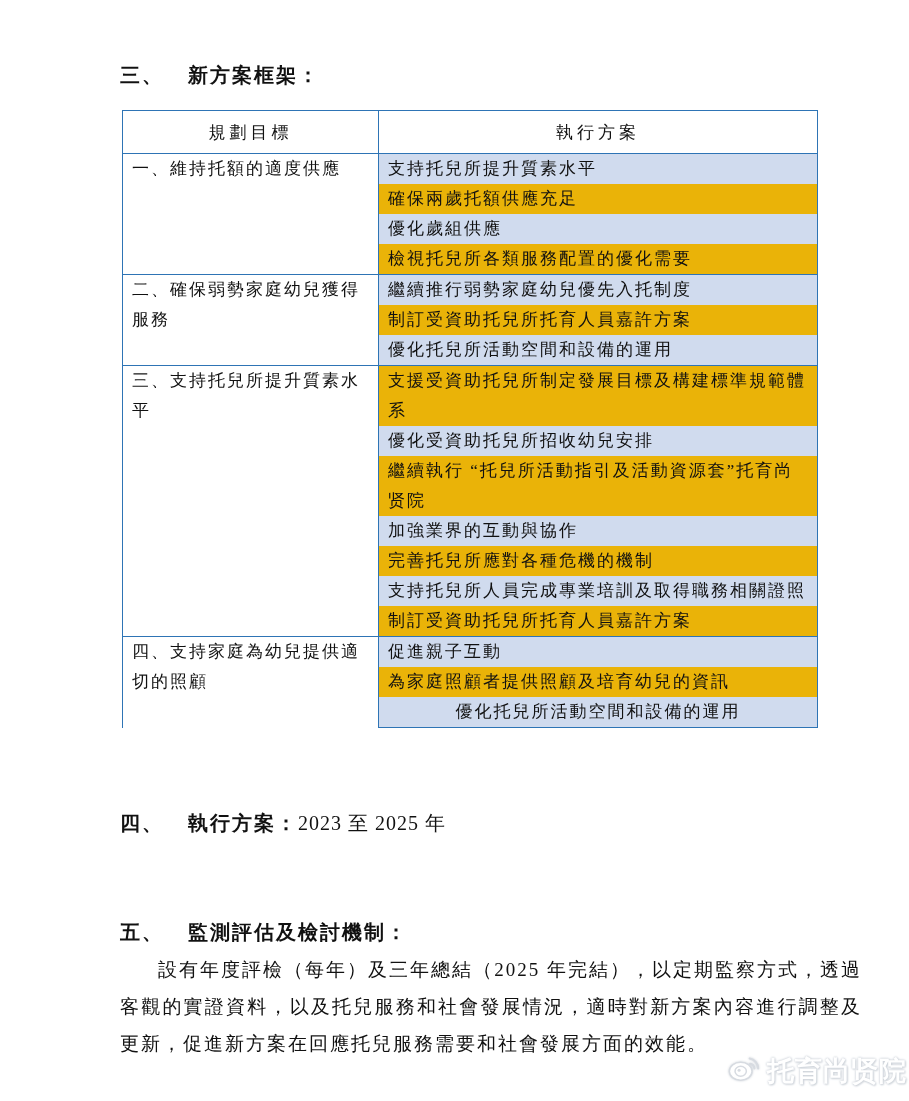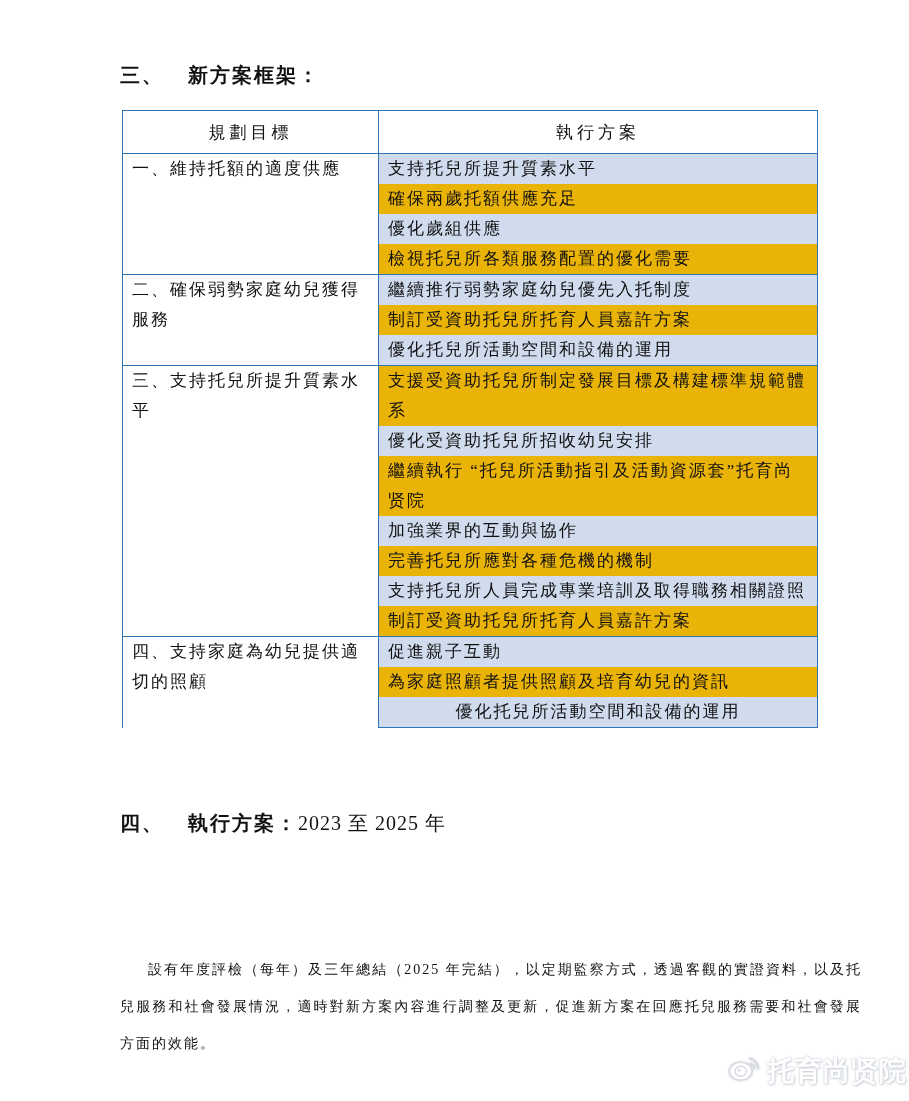--- a/index.html
+++ b/index.html
@@ -50,21 +50,21 @@
     padding:0 9px;
   }
   table.framework td.goal-cell{background:#ffffff;}
   table.framework td.action-cell{background:#eab308;}
   table.framework td.stripe{background:var(--stripe);}
   table.framework tr:last-child td{border-bottom:1.5px solid var(--border);text-align:center;}
   table.framework td.group-start{border-top:1.5px solid var(--border);}
 
   .paragraph{
     position:absolute;left:120px;top:951px;width:742px;
-    font-size:14px;line-height:37px;letter-spacing:2px;
+    font-size:19px;line-height:37px;letter-spacing:2px;
     text-align:justify;text-indent:2em;
   }
   .watermark{
     position:absolute;left:727px;top:1050px;
     display:flex;align-items:center;gap:6px;
     color:#ffffff;
     font-family:"Liberation Sans","DejaVu Sans",sans-serif;
     font-size:27px;font-weight:700;letter-spacing:1px;
     text-shadow:0 0 2px #ccd1d8,0 0 3px #d5dae0,1px 1px 2px #cfd4da;
     white-space:nowrap;
@@ -147,20 +147,23 @@
         <tr>
           <td class="action-cell stripe">優化托兒所活動空間和設備的運用</td>
         </tr>
       </tbody>
   </table>
 
   <div class="sec-heading" id="heading-4">
     <span class="sec-num">四、</span><span>執行方案：</span><span class="sec-value">2023 至 2025 年</span>
   </div>
 
+  <div class="sec-heading" id="heading-5">
+    <span class="sec-num">五、</span><span>監測評估及檢討機制：</span>
+  </div>
 
   <div class="paragraph">設有年度評檢（每年）及三年總結（2025 年完結），以定期監察方式，透過客觀的實證資料，以及托兒服務和社會發展情況，適時對新方案內容進行調整及更新，促進新方案在回應托兒服務需要和社會發展方面的效能。</div>
 
   <div class="watermark">
     <span>
       <svg width="34" height="34" viewBox="0 0 36 36">
         <ellipse cx="14.5" cy="22.5" rx="12" ry="9.5" fill="#ffffff" stroke="#d7dbe1" stroke-width="1.6"></ellipse>
         <ellipse cx="14.5" cy="22.5" rx="6" ry="5.2" fill="#ffffff" stroke="#d7dbe1" stroke-width="1.6"></ellipse>
         <circle cx="12.8" cy="21.4" r="1.6" fill="#d7dbe1"></circle>
         <path d="M24 9 a 11 11 0 0 1 9 10.5" fill="none" stroke="#d7dbe1" stroke-width="2.2" stroke-linecap="round"></path>

